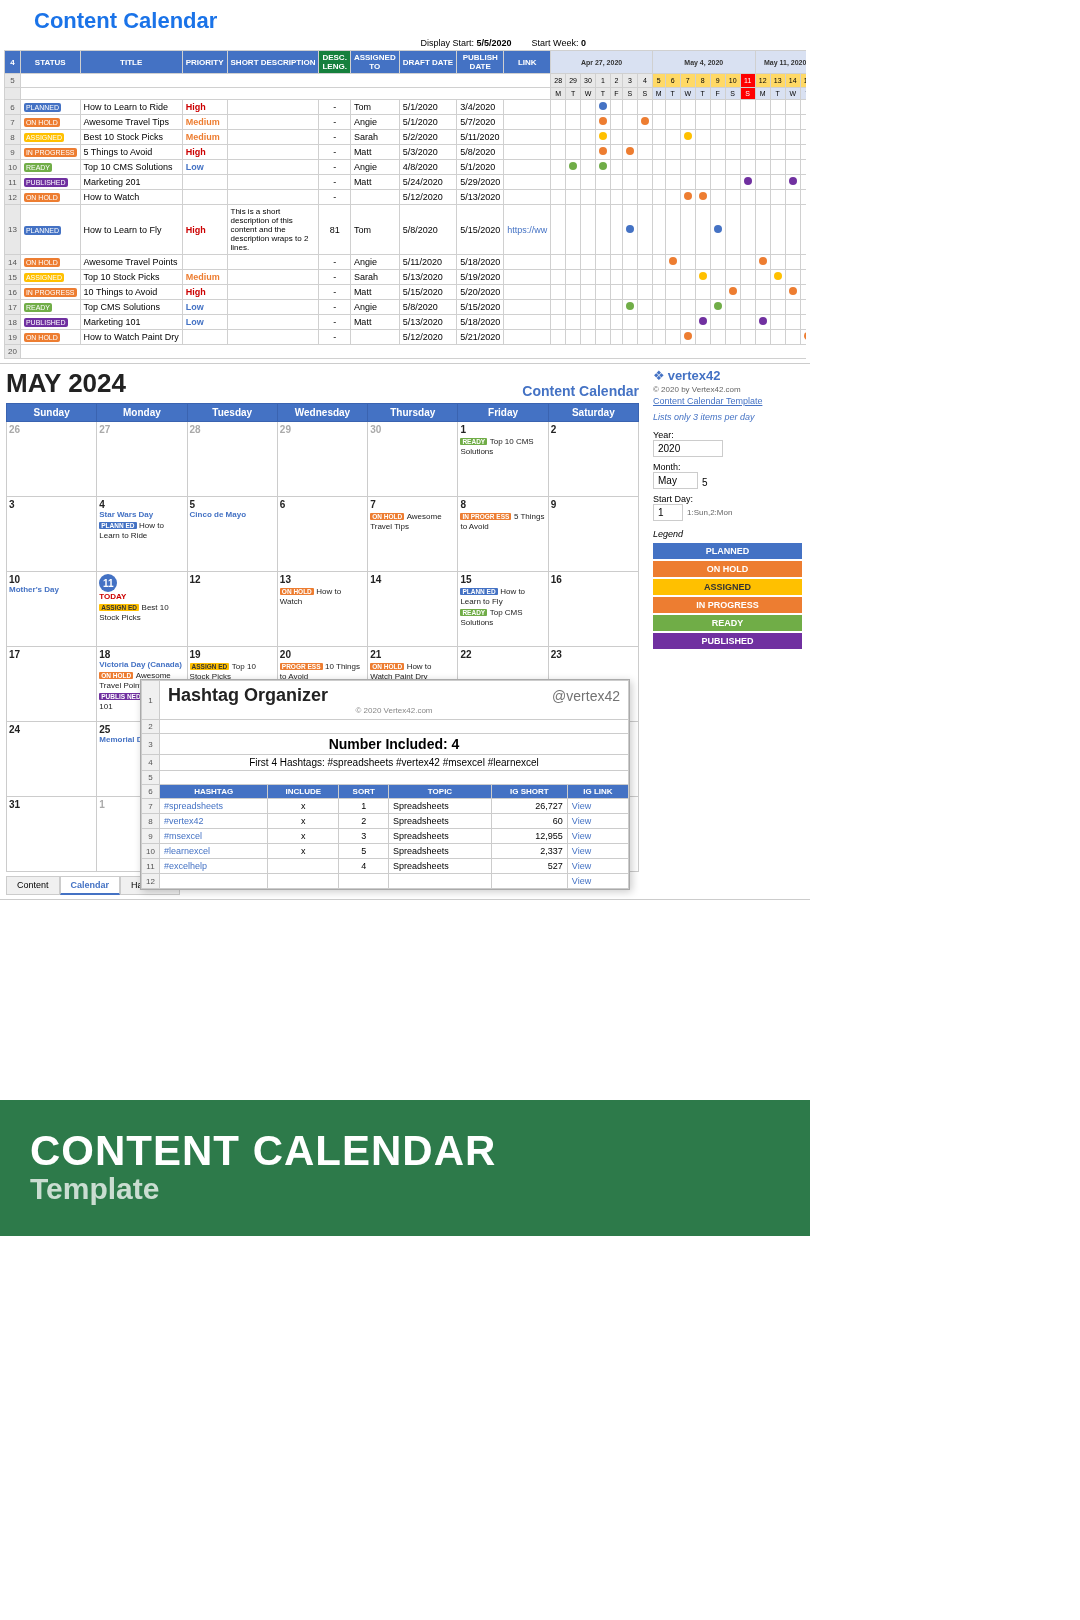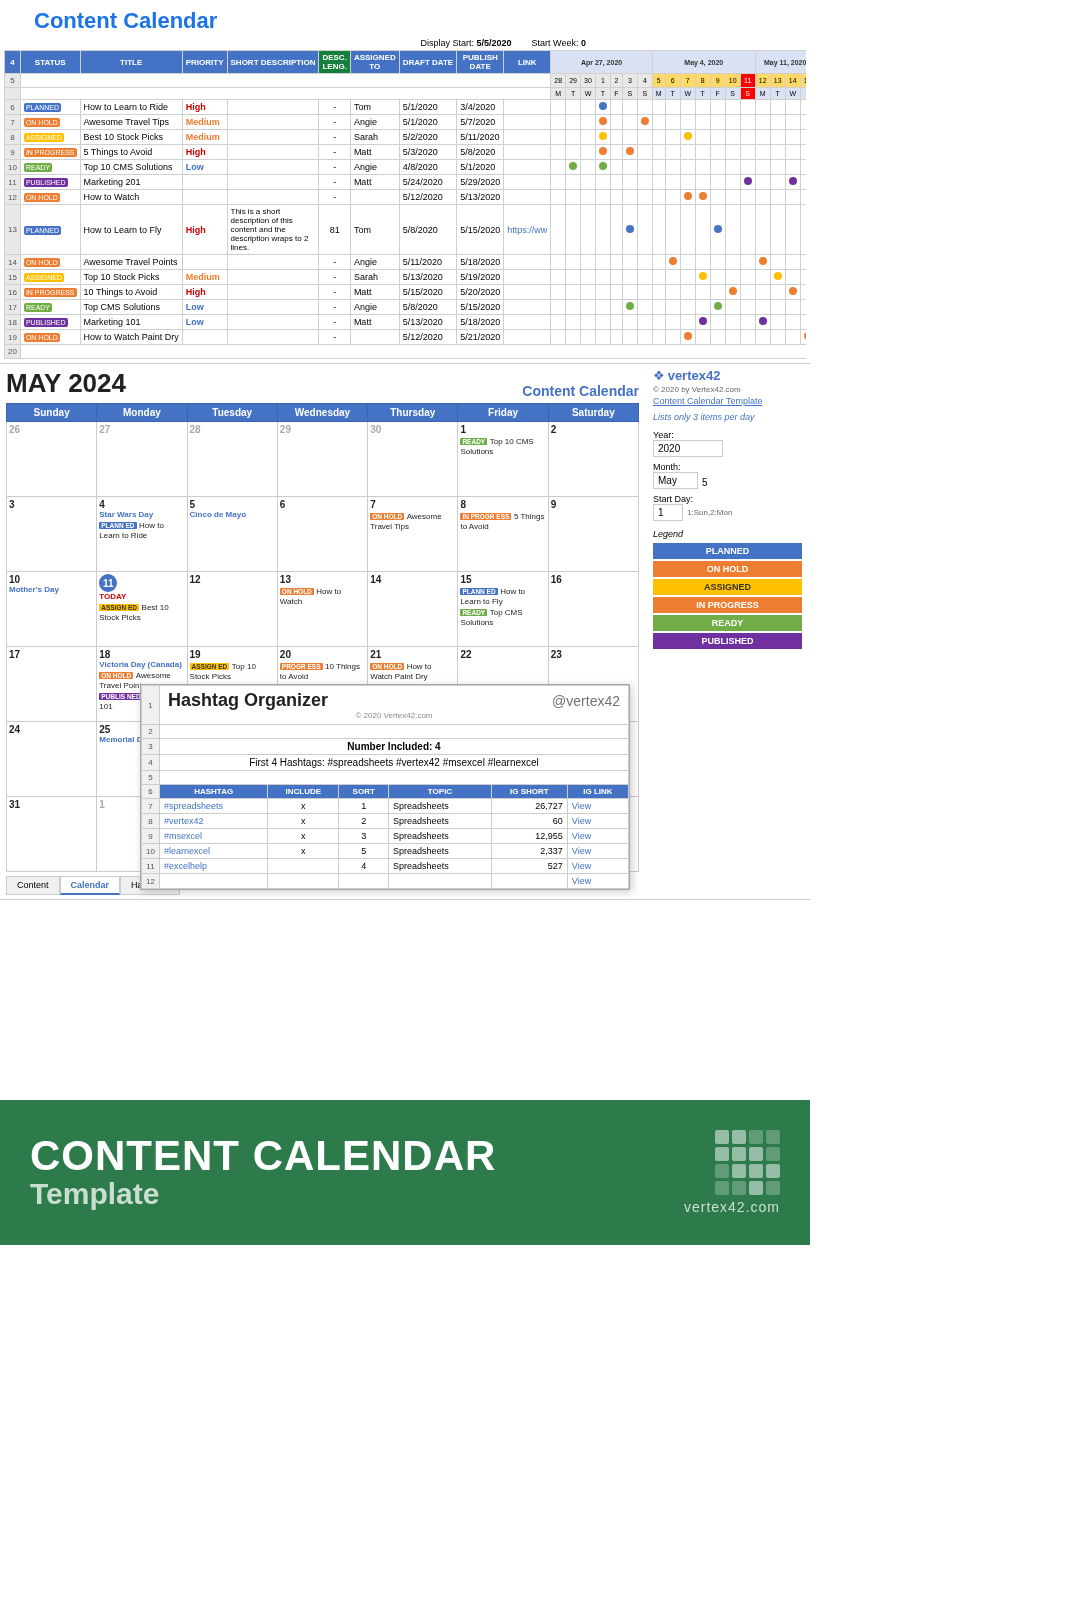--- a/index.html
+++ b/index.html
@@ -1002,21 +1002,21 @@
           </div>
           <div style="font-size:8px; color:#888; text-align:center;">© 2020 Vertex42.com</div>
         </td>
       </tr>
       <tr>
         <td class="ht-row-num">2</td>
         <td colspan="7"></td>
       </tr>
       <tr>
         <td class="ht-row-num">3</td>
-        <td colspan="7" style="padding:2px 8px; font-size:10px; font-weight:bold; text-align:center;">
+        <td colspan="7" style="padding:2px 8px; font-size:14px; font-weight:bold; text-align:center;">
           <span>Number Included:</span> <span>4</span>
         </td>
       </tr>
       <tr>
         <td class="ht-row-num">4</td>
         <td colspan="7" style="padding:2px 8px; font-size:10px; text-align:center;">
           <span>First 4 Hashtags:</span> <span>#spreadsheets #vertex42 #msexcel #learnexcel</span>
         </td>
       </tr>
       <tr>
@@ -1092,36 +1092,13 @@
         </tbody>
     </table>
   </div>
 </div>
 
 <div class="footer-section" style="margin-top: 200px;">
   <div class="footer-left">
     <div class="footer-title">CONTENT CALENDAR</div>
     <div class="footer-subtitle">Template</div>
   </div>
-  <div class="footer-right">
-    <div class="footer-logo">
-      <div class="v42-grid footer-logo-icon">
-        <div class="v42-tile v42-dark"></div>
-        <div class="v42-tile v42-dark"></div>
-        <div class="v42-tile v42-light"></div>
-        <div class="v42-tile v42-light"></div>
-        <div class="v42-tile v42-dark"></div>
-        <div class="v42-tile v42-dark"></div>
-        <div class="v42-tile v42-dark"></div>
-        <div class="v42-tile v42-light"></div>
-        <div class="v42-tile v42-light"></div>
-        <div class="v42-tile v42-dark"></div>
-        <div class="v42-tile v42-dark"></div>
-        <div class="v42-tile v42-dark"></div>
-        <div class="v42-tile v42-light"></div>
-        <div class="v42-tile v42-light"></div>
-        <div class="v42-tile v42-dark"></div>
-        <div class="v42-tile v42-light"></div>
-      </div>
-      <div class="footer-logo-text">vertex42.com</div>
-    </div>
-  </div>
 </div>
 
 </body></html>

